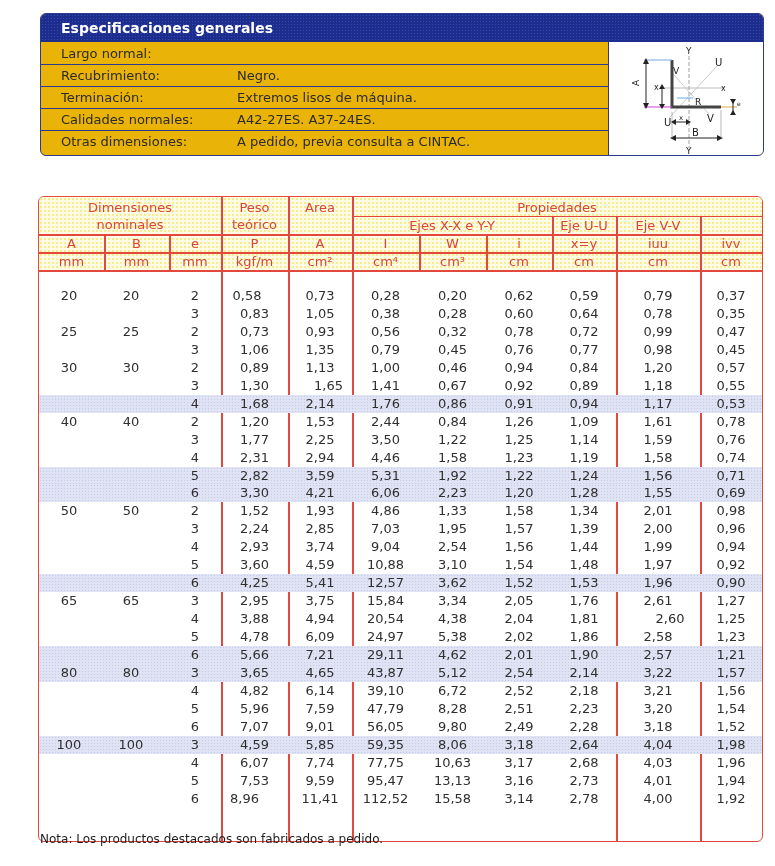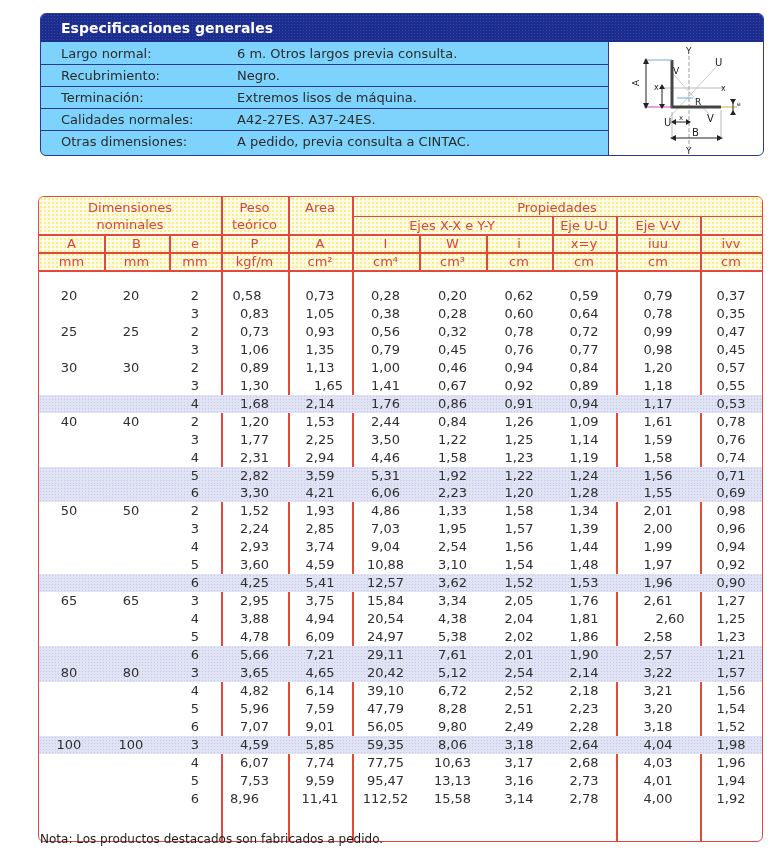--- a/index.html
+++ b/index.html
@@ -1,21 +1,21 @@
 <!DOCTYPE html>
 <html><head>
 <meta charset="utf-8">
 <style>
   html, body { margin: 0; padding: 0; background: #ffffff; }
   body { width: 775px; height: 866px; position: relative; font-family: "DejaVu Sans", sans-serif; color: #2b2b2b; overflow: hidden; }
 
   
   .spec-box {
     position: absolute; left: 40px; top: 13px; width: 722px; height: 141px;
-    border: 1px solid #2c3a8c; border-radius: 6px; overflow: hidden; background: #7dd3fc;
+    border: 1px solid #2c3a8c; border-radius: 6px; overflow: hidden; background: #eab308;
   }
   .spec-header {
     position: absolute; left: 0; top: 0; right: 0; height: 28px;
     background: #1d2d8e;
     background-image: radial-gradient(#3448b0 0.8px, transparent 0.9px);
     background-size: 3px 3px;
     color: #ffffff; font-size: 14px; font-weight: bold; line-height: 28px; padding-left: 20px;
   }
   .spec-rows { position: absolute; left: 0; top: 29px; width: 567px; }
   .spec-row {
@@ -61,21 +61,20 @@
   }
 </style>
 </head>
 <body>
 
 <div class="spec-box">
   <div class="spec-header">Especificaciones generales</div>
   <div class="spec-rows">
     <div class="spec-row">
       <span class="spec-label">Largo normal:</span>
-      <span class="spec-value">6 m. Otros largos previa consulta.</span>
     </div>
     <div class="spec-row">
       <span class="spec-label">Recubrimiento:</span>
       <span class="spec-value">Negro.</span>
     </div>
     <div class="spec-row">
       <span class="spec-label">Terminación:</span>
       <span class="spec-value">Extremos lisos de máquina.</span>
     </div>
     <div class="spec-row">
@@ -461,33 +460,33 @@
         <span class="dcell" style="left: 577px; width: 84px;">2,58</span>
         <span class="dcell" style="left: 661px; width: 62px;">1,23</span>
       </div>
       <div class="drow hl" style="top: 359px;">
         <span class="dcell" style="left: 0px; width: 60px;"></span>
         <span class="dcell" style="left: 62px; width: 60px;"></span>
         <span class="dcell" style="left: 130px; width: 52px;">6</span>
         <span class="dcell" style="left: 182px; width: 67px;">5,66</span>
         <span class="dcell" style="left: 249px; width: 64px;">7,21</span>
         <span class="dcell" style="left: 313px; width: 67px;">29,11</span>
-        <span class="dcell" style="left: 380px; width: 67px;">7,61</span>
+        <span class="dcell" style="left: 380px; width: 67px;">4,62</span>
         <span class="dcell" style="left: 447px; width: 66px;">2,01</span>
         <span class="dcell" style="left: 513px; width: 64px;">1,90</span>
         <span class="dcell" style="left: 577px; width: 84px;">2,57</span>
         <span class="dcell" style="left: 661px; width: 62px;">1,21</span>
       </div>
       <div class="drow hl" style="top: 376.95px;">
         <span class="dcell" style="left: 0px; width: 60px;">80</span>
         <span class="dcell" style="left: 62px; width: 60px;">80</span>
         <span class="dcell" style="left: 130px; width: 52px;">3</span>
         <span class="dcell" style="left: 182px; width: 67px;">3,65</span>
         <span class="dcell" style="left: 249px; width: 64px;">4,65</span>
-        <span class="dcell" style="left: 313px; width: 67px;">20,42</span>
+        <span class="dcell" style="left: 313px; width: 67px;">43,87</span>
         <span class="dcell" style="left: 380px; width: 67px;">5,12</span>
         <span class="dcell" style="left: 447px; width: 66px;">2,54</span>
         <span class="dcell" style="left: 513px; width: 64px;">2,14</span>
         <span class="dcell" style="left: 577px; width: 84px;">3,22</span>
         <span class="dcell" style="left: 661px; width: 62px;">1,57</span>
       </div>
       <div class="drow" style="top: 394.9px;">
         <span class="dcell" style="left: 0px; width: 60px;"></span>
         <span class="dcell" style="left: 62px; width: 60px;"></span>
         <span class="dcell" style="left: 130px; width: 52px;">4</span>

